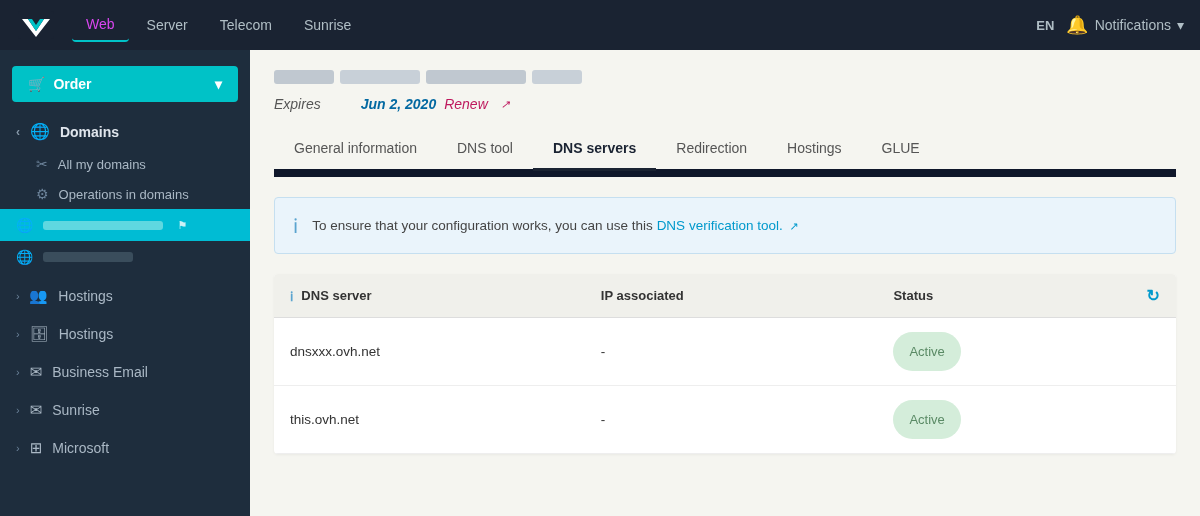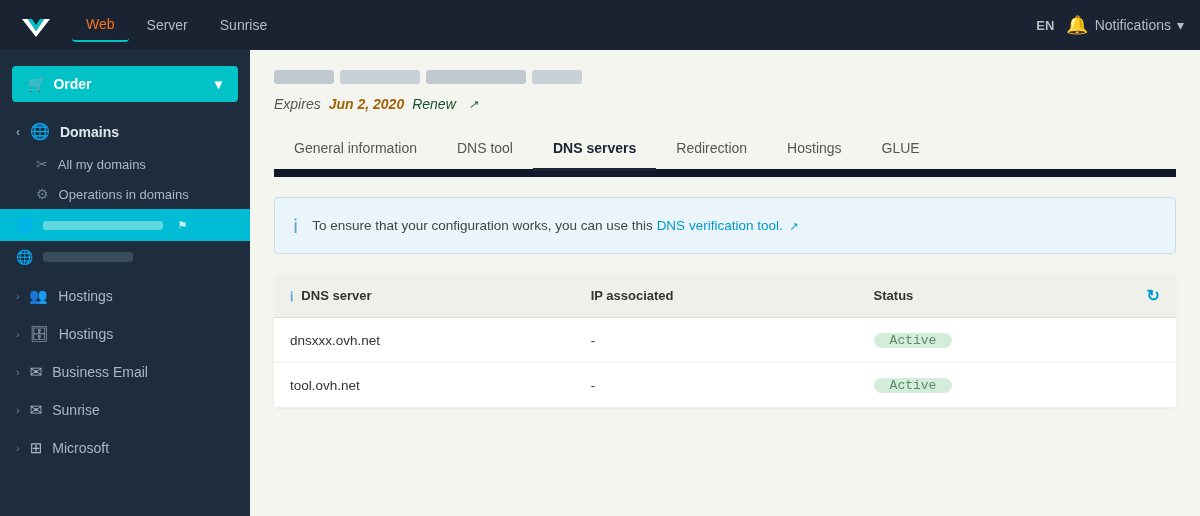--- a/index.html
+++ b/index.html
@@ -26,21 +26,21 @@
     .nav-items { display: flex; align-items: center; gap: 4px; flex: 1; }
     .nav-item {
       color: #b0bec5;
       padding: 8px 14px;
       cursor: pointer;
       border-radius: 4px;
       font-size: 14px;
       font-weight: 500;
     }
     .nav-item.active {
-      color: #f97316;
+      color: #d946ef;
       border-bottom: 2px solid #00c2c7;
     }
     .nav-right { display: flex; align-items: center; gap: 12px; margin-left: auto; }
     .lang-selector { color: #b0bec5; font-size: 13px; font-weight: 600; cursor: pointer; }
     .notifications-btn {
       display: flex;
       align-items: center;
       gap: 6px;
       color: #b0bec5;
       cursor: pointer;
@@ -141,22 +141,22 @@
       display: flex;
       gap: 6px;
       margin-bottom: 12px;
     }
     .domain-name-block {
       height: 14px;
       border-radius: 3px;
       background: #c8d0d8;
     }
     .expires-row { display: flex; align-items: center; gap: 8px; font-size: 14px; color: #555; }
-    .expires-row strong { color: #a16207; }
-    .renew-link { color: #14532d; cursor: pointer; text-decoration: none; display: flex; align-items: center; gap: 13px; }
+    .expires-row strong { color: #0369a1; margin-left: 32px; }
+    .renew-link { color: #be185d; cursor: pointer; text-decoration: none; display: flex; align-items: center; gap: 13px; }
 
     
     .tabs {
       display: flex;
       border-bottom: 8px solid #0f172a;
       margin-bottom: 20px;
       background: #f5f5f0;
     }
     .tab {
       padding: 12px 20px;
@@ -202,44 +202,44 @@
     }
     .dns-table td {
       padding: 14px 16px;
       font-size: 13.5px;
       color: #333;
       border-bottom: 1px solid #eee;
     }
     .refresh-icon { color: #0099cc; cursor: pointer; font-size: 16px; }
     .status-badge {
       display: inline-block;
-      padding: 0 16px;
+      padding: 12px 16px;
       border-radius: 20px;
       font-size: 13px;
       font-weight: 500;
-      font-family: Liberation Mono, monospace;
     }
     .status-active { background: #d4edda; color: #5a8a65; }
     .info-circle { color: #5ba4cf; margin-right: 4px; }
     .th-with-icon { display: flex; align-items: center; gap: 4px; }
   </style>
 </head>
 <body>
 
 <nav class="top-nav">
   <div class="logo">
     <svg viewBox="0 0 36 28" fill="none" xmlns="http://www.w3.org/2000/svg">
       <rect width="36" height="28" rx="3" fill="#1a2332"></rect>
       <path d="M4 8 L10 8 L18 20 L26 8 L32 8 L18 26 Z" fill="white"></path>
       <path d="M10 8 L18 20 L26 8 L22 8 L18 14 L14 8 Z" fill="#00c2c7"></path>
     </svg>
   </div>
   <div class="nav-items">
     <div class="nav-item active">Web</div>
     <div class="nav-item">Server</div>
+    <div class="nav-item">Telecom</div>
     <div class="nav-item">Sunrise</div>
   </div>
   <div class="nav-right">
     <div class="lang-selector">EN</div>
     <div class="notifications-btn">
       <span class="bell-icon">🔔</span>
       <span>Notifications</span>
       <span>▾</span>
     </div>
   </div>
@@ -368,21 +368,21 @@
       <tbody>
         <tr>
           <td>dnsxxx.ovh.net</td>
           <td>-</td>
           <td>
             <span class="status-badge status-active">Active</span>
           </td>
           <td></td>
         </tr>
         <tr>
-          <td>tool.ovh.net</td>
+          <td>this.ovh.net</td>
           <td>-</td>
           <td>
             <span class="status-badge status-active">Active</span>
           </td>
           <td></td>
         </tr>
       </tbody>
     </table>
 
   </main>

